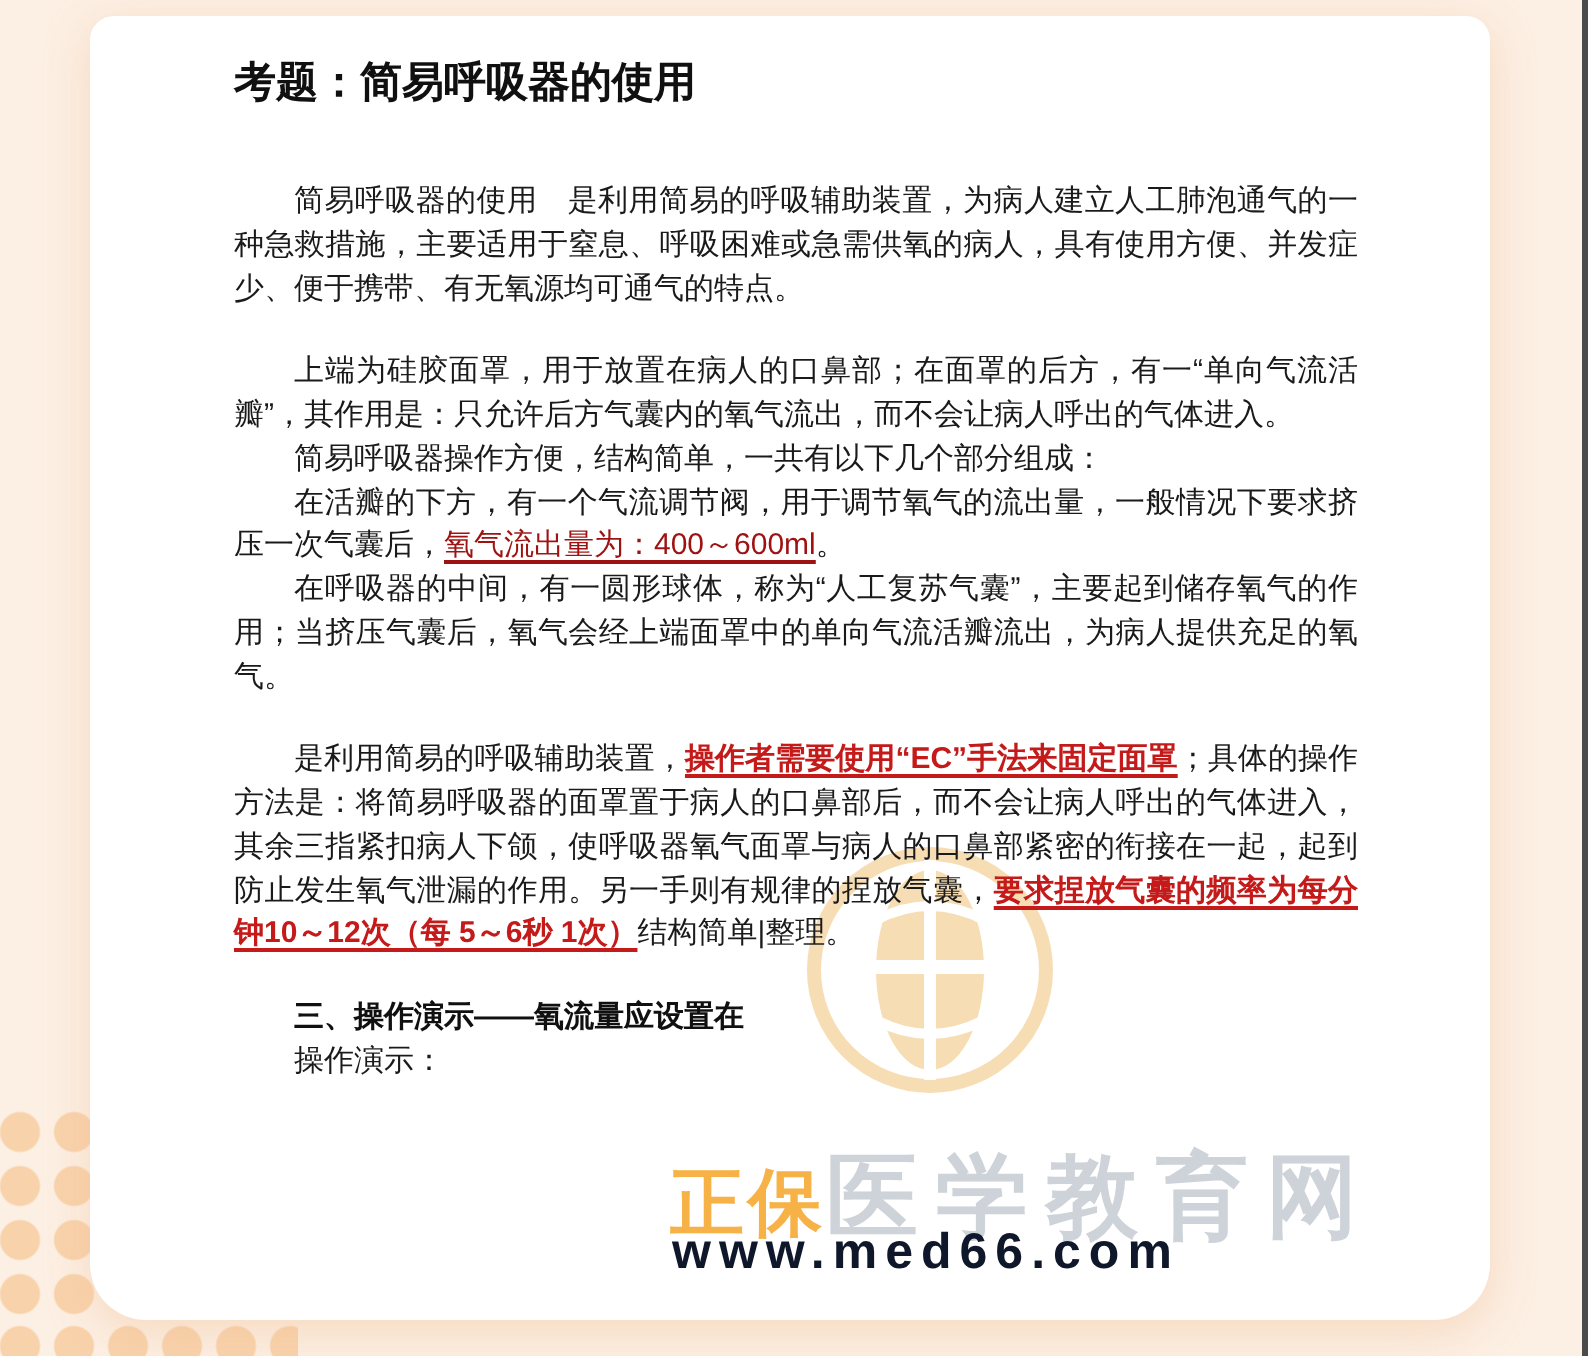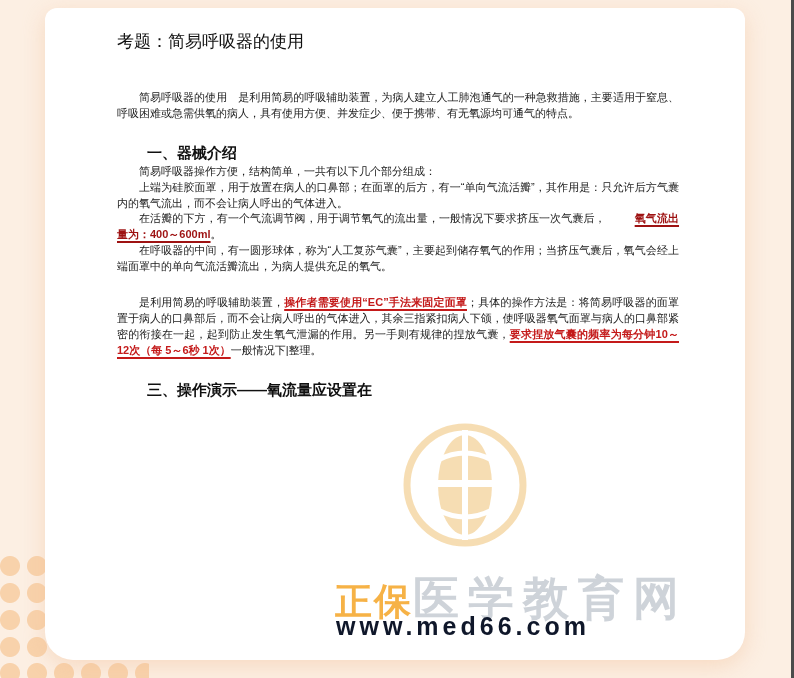--- a/index.html
+++ b/index.html
@@ -15,37 +15,37 @@
     background:#ffffff;
     border-radius:12px 12px 28px 28px;
     box-shadow:0 6px 22px rgba(242,190,150,.45);
     overflow:hidden;
   }
   .card-inner{
     position:relative;z-index:2;
     padding:20px 66px 0 72px;
   }
   .doc-title{
-    font-size:17px;font-weight:normal;line-height:24px;
+    font-size:21px;font-weight:bold;line-height:24px;
     margin:2px 0 36px 0;color:#101010;
   }
   .para{
-    margin:0;font-size:11px;line-height:1.45;text-align:justify;
+    margin:0;font-size:15px;line-height:1.45;text-align:justify;
     color:#1a1a1a;
   }
   .para.indent{text-indent:2em;}
   .heading{
     margin:0;font-size:15px;line-height:1.45;font-weight:bold;color:#101010;
     text-indent:2em;
   }
   .spacer{height:20px;}
   .run{}
   .run-maroon{
-    color:var(--maroon,#9e1212);font-weight:bold;
-    text-decoration:underline;text-decoration-thickness:1.5px;text-underline-offset:3px;margin-left:29px;
+    color:var(--maroon,#9e1212);font-weight:normal;
+    text-decoration:underline;text-decoration-thickness:1.5px;text-underline-offset:3px;
   }
   .run-red{
     color:var(--red,#c41a1a);font-weight:bold;
     text-decoration:underline;text-decoration-thickness:1.5px;text-underline-offset:3px;
   }
   
   .watermark{position:absolute;z-index:1;pointer-events:none;}
   .wm-logo{left:355px;top:408px;width:130px;height:138px;opacity:.5;}
   .wm-brand{
     left:290px;top:560px;white-space:nowrap;
@@ -95,26 +95,26 @@
     <span class="brand-colored">正保</span><span class="brand-gray">医学教育网</span>
   </div>
 
   <div class="watermark wm-url">www.med66.com</div>
 
   <div class="card-inner">
     <h1 class="doc-title">考题：简易呼吸器的使用</h1>
     <div id="doc-body">
         <p class="para indent"><span class="run">简易呼吸器的使用　是利用简易的呼吸辅助装置，为病人建立人工肺泡通气的一种急救措施，主要适用于窒息、呼吸困难或急需供氧的病人，具有使用方便、并发症少、便于携带、有无氧源均可通气的特点。</span></p>
         <div class="spacer"></div>
-        <h2 class="heading"><span class="run">一、器械介绍</span></h2>
+        <p class="para indent"><span class="run">上端为硅胶面罩，用于放置在病人的口鼻部；在面罩的后方，有一“单向气流活瓣”，其作用是：只允许后方气囊内的氧气流出，而不会让病人呼出的气体进入。</span></p>
         <p class="para indent"><span class="run">简易呼吸器操作方便，结构简单，一共有以下几个部分组成：</span></p>
-        <p class="para indent"><span class="run">上端为硅胶面罩，用于放置在病人的口鼻部；在面罩的后方，有一“单向气流活瓣”，其作用是：只允许后方气囊内的氧气流出，而不会让病人呼出的气体进入。</span></p>
         <p class="para indent"><span class="run">在活瓣的下方，有一个气流调节阀，用于调节氧气的流出量，一般情况下要求挤压一次气囊后，</span><span class="run run-maroon">氧气流出量为：400～600ml</span><span class="run">。</span></p>
         <p class="para indent"><span class="run">在呼吸器的中间，有一圆形球体，称为“人工复苏气囊”，主要起到储存氧气的作用；当挤压气囊后，氧气会经上端面罩中的单向气流活瓣流出，为病人提供充足的氧气。</span></p>
         <div class="spacer"></div>
-        <p class="para indent"><span class="run">是利用简易的呼吸辅助装置，</span><span class="run run-red">操作者需要使用“EC”手法来固定面罩</span><span class="run">；具体的操作方法是：将简易呼吸器的面罩置于病人的口鼻部后，而不会让病人呼出的气体进入，其余三指紧扣病人下颌，使呼吸器氧气面罩与病人的口鼻部紧密的衔接在一起，起到防止发生氧气泄漏的作用。另一手则有规律的捏放气囊，</span><span class="run run-red">要求捏放气囊的频率为每分钟10～12次（每 5～6秒 1次）</span><span class="run">一般情况下|整理。</span></p>
+        <p class="para indent"><span class="run">是利用简易的呼吸辅助装置，</span><span class="run run-red">操作者需要使用“EC”手法来固定面罩</span><span class="run">；具体的操作方法是：将简易呼吸器的面罩置于病人的口鼻部后，而不会让病人呼出的气体进入，其余三指紧扣病人下颌，使呼吸器氧气面罩与病人的口鼻部紧密的衔接在一起，起到防止发生氧气泄漏的作用。另一手则有规律的捏放气囊，</span><span class="run run-red">要求捏放气囊的频率为每分钟10～12次（每 5～6秒 1次）</span><span class="run">结构简单|整理。</span></p>
         <div class="spacer"></div>
         <h2 class="heading"><span class="run">三、操作演示——氧流量应设置在</span></h2>
+        <p class="para indent"><span class="run">操作演示：</span></p>
       </div>
   </div>
 </div>
 
 <div class="edge-line"></div>
 
 </body></html>

